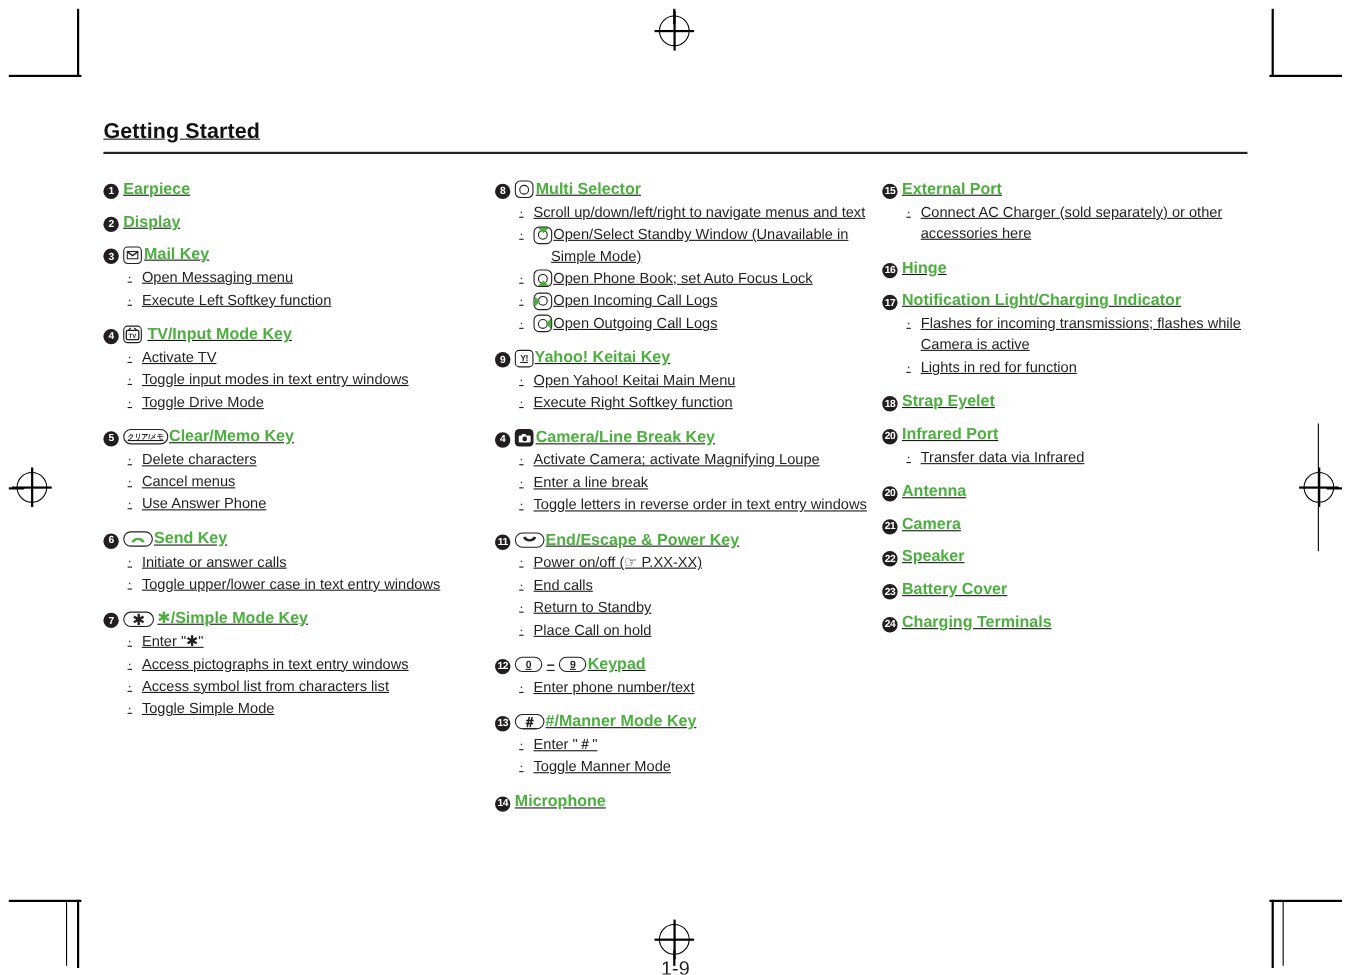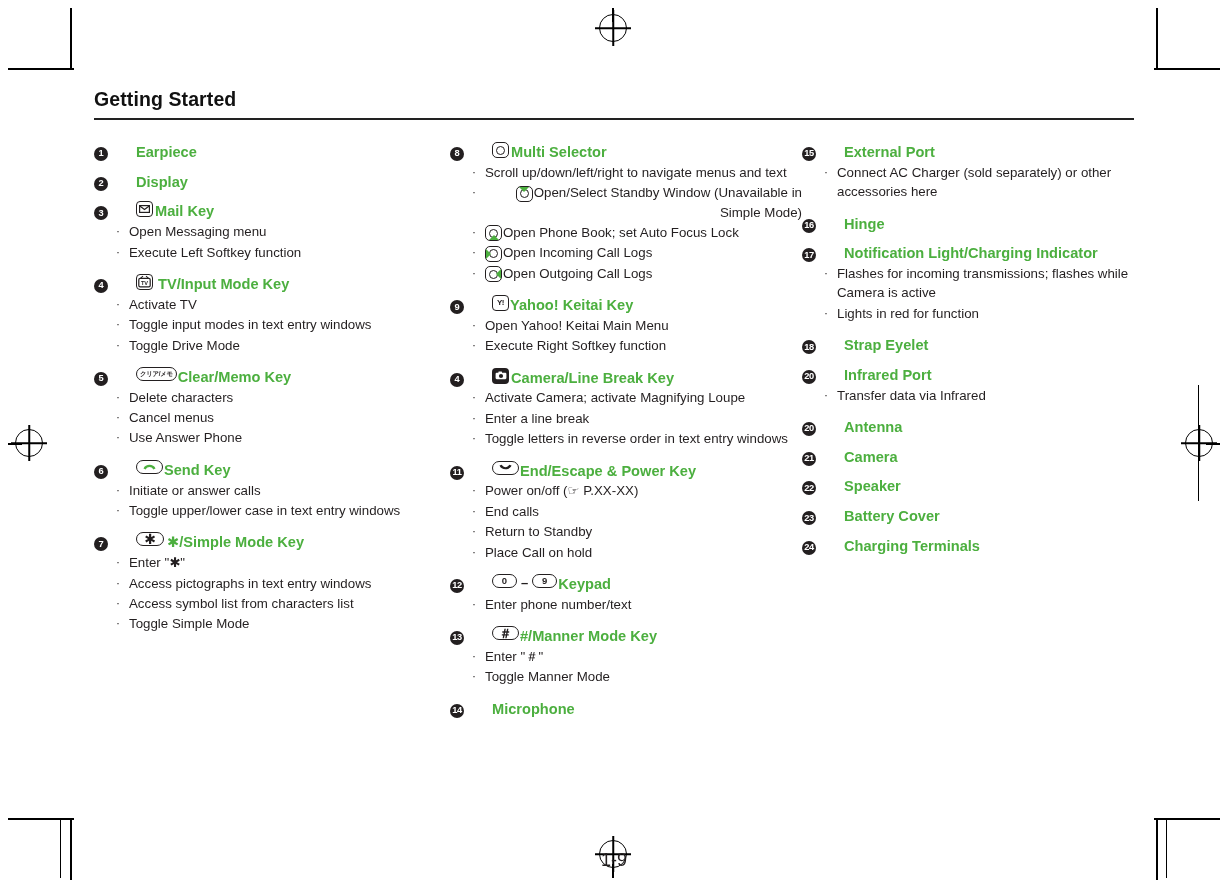--- a/index.html
+++ b/index.html
@@ -11,52 +11,52 @@
   
   .cropmark{position:absolute;background:#000;}
   .regmark{position:absolute;width:36px;height:36px;}
   .regmark .rc{position:absolute;left:50%;top:50%;transform:translate(-50%,-50%);
     width:26px;height:26px;border:1.5px solid #000;border-radius:50%;}
   .regmark .rh{position:absolute;left:0;top:50%;width:100%;height:1.5px;background:#000;transform:translateY(-50%);}
   .regmark .rv{position:absolute;top:0;left:50%;height:100%;width:1.5px;background:#000;transform:translateX(-50%);}
 
   
   .page{position:absolute;left:0;top:0;width:1228px;height:886px;}
-  .content{position:absolute;left:94px;top:88px;width:1040px;}
+  .content{position:absolute;left:94px;top:108px;width:1040px;text-decoration:underline;}
 
   .page-title{font-size:19.5px;font-weight:bold;letter-spacing:.1px;color:#111;}
   .title-rule{margin-top:7px;border-bottom:2.2px solid #222;width:1040px;}
 
   .columns{display:flex;margin-top:22px;}
   .col{position:relative;}
   .col-1{width:356px;}
   .col-2{width:352px;}
   .col-3{width:332px;}
 
   
   .entry{display:flex;align-items:flex-start;margin-bottom:0px;}
   .num{
     flex:0 0 auto;width:14px;height:14px;border-radius:50%;
     background:#231f20;color:#fff;font-size:9.3px;font-weight:bold;
     display:flex;align-items:center;justify-content:center;
     margin-right:4px;margin-top:5px;line-height:1;letter-spacing:-0.4px;
   }
   .heading{
     color:#4CAF3F;font-size:14.6px;font-weight:bold;line-height:1.42;
-    display:flex;flex-wrap:wrap;margin-left:24px;
+    display:flex;align-items:center;flex-wrap:wrap;
   }
   .heading .htxt{white-space:nowrap;}
   .bullets{margin:0;padding:0;list-style:none;}
   .bullets li{
     display:flex;font-size:13.3px;line-height:1.46;color:#231f20;
     margin-left:22px;margin-bottom:1px;
   }
   .bullets li .dot{flex:0 0 auto;width:13px;text-align:left;color:#231f20;font-size:12px;line-height:1.55;}
   .bullets li .btxt{flex:1 1 auto;}
-  .hang{padding-left:16px;text-indent:-16px;text-align:right;}
+  .hang{padding-left:16px;text-indent:-16px;}
   .gap{height:11px;}
   .gap-s{height:9px;}
 
   
   .k{display:inline-flex;align-items:center;justify-content:center;
      vertical-align:middle;position:relative;box-sizing:border-box;}
   
   .k-pill{height:14px;min-width:25px;border:1.3px solid #231f20;border-radius:7px;
      background:#fff;padding:0 3px;}
   .k-pill .glyph{font-size:9.5px;font-weight:bold;color:#231f20;line-height:1;}

